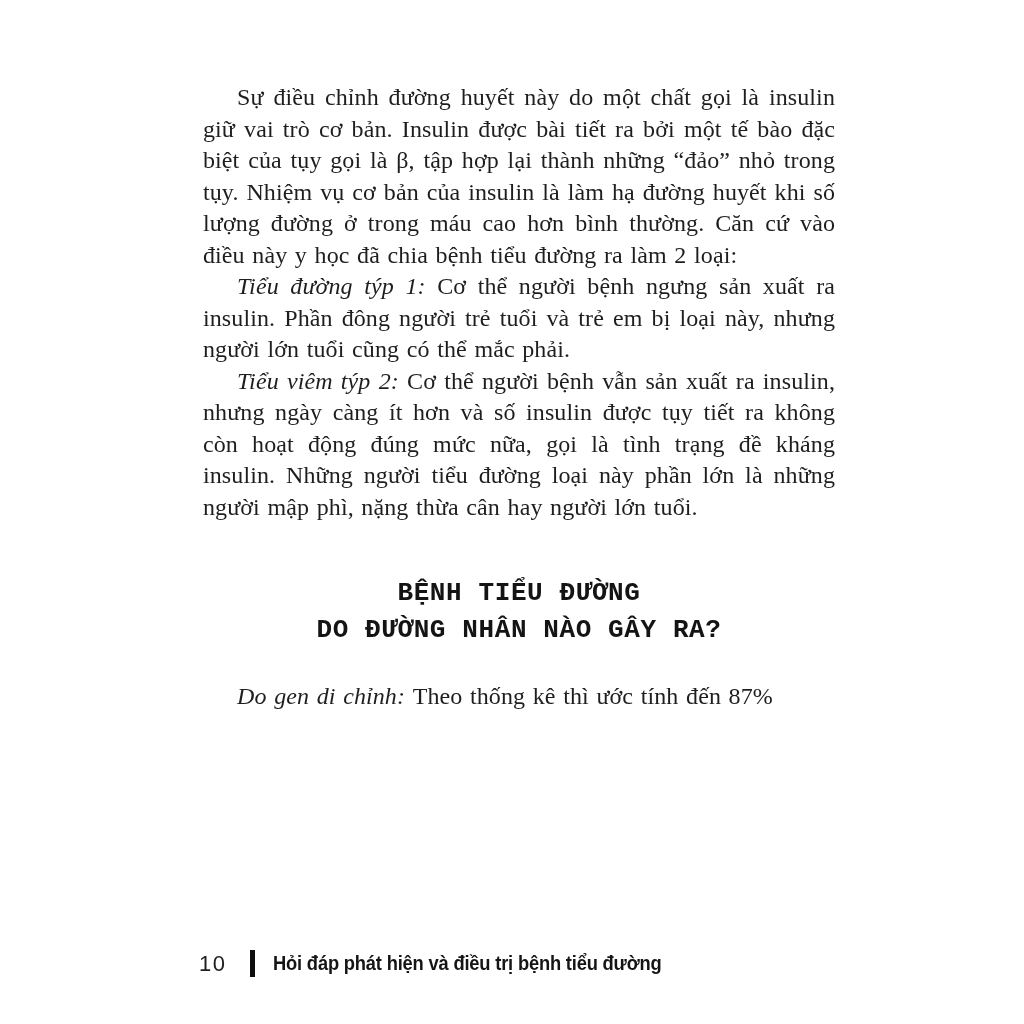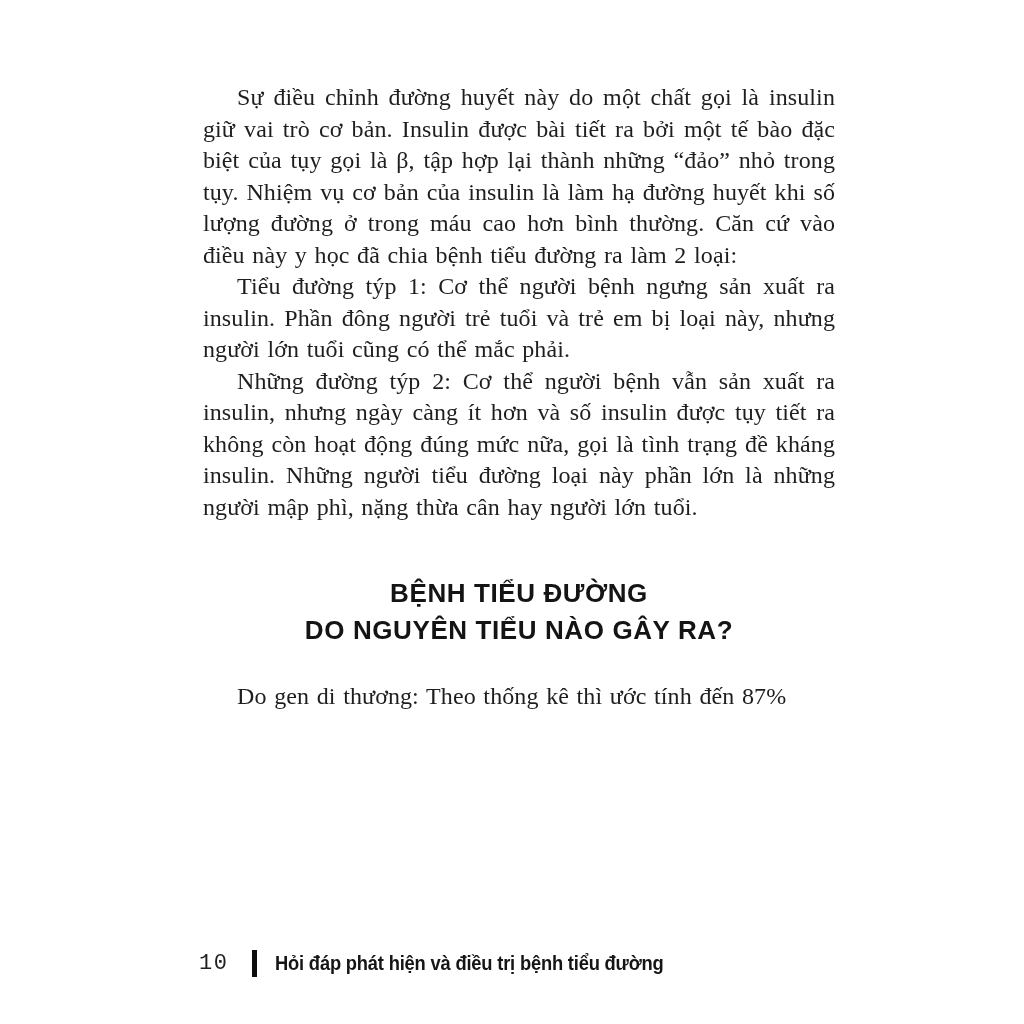--- a/index.html
+++ b/index.html
@@ -27,46 +27,48 @@
     margin: 0;
     font-size: 24px;
     line-height: 31.5px;
     text-align: justify;
     text-indent: 34px;
     word-spacing: 1.5px;
     letter-spacing: 0.1px;
     color: #1e1e1e;
   }
   .lead {
+    font-style: italic;
   }
   .section-heading {
     margin: 52px 0 0 0;
     text-align: center;
     font-family: "Liberation Sans", sans-serif;
     font-weight: bold;
     font-size: 26px;
     line-height: 37px;
     letter-spacing: 0.6px;
     color: #141414;
   }
   .heading-line {
     display: block;
+    font-family: Liberation Mono, monospace;
   }
   .lower-block {
     margin-top: 32px;
   }
   .footer {
     position: absolute;
     left: 199px;
     top: 950px;
     display: flex;
     align-items: center;
   }
   .page-num {
-    font-family: Liberation Mono, monospace;
+    font-family: Liberation Sans, sans-serif;
     font-size: 22px;
     letter-spacing: 1.5px;
     color: #202020;
     font-variant-numeric: oldstyle-nums;
   }
   .footer-bar {
     width: 5px;
     height: 27px;
     background: #0e0e0e;
     margin: 0 18px 0 24px;
@@ -86,30 +88,30 @@
 <body>
 
 <div class="page">
 
   <main class="body-col">
 
     <p class="para"><span class="lead"></span><span>Sự điều chỉnh đường huyết này do một chất gọi là insulin giữ vai trò cơ bản. Insulin được bài tiết ra bởi một tế bào đặc biệt của tụy gọi là β, tập hợp lại thành những “đảo” nhỏ trong tụy. Nhiệm vụ cơ bản của insulin là làm hạ đường huyết khi số lượng đường ở trong máu cao hơn bình thường. Căn cứ vào điều này y học đã chia bệnh tiểu đường ra làm 2 loại:</span></p>
 
     <p class="para"><span class="lead">Tiểu đường týp 1: </span><span>Cơ thể người bệnh ngưng sản xuất ra insulin. Phần đông người trẻ tuổi và trẻ em bị loại này, nhưng người lớn tuổi cũng có thể mắc phải.</span></p>
 
-    <p class="para"><span class="lead">Những đường týp 2: </span><span>Cơ thể người bệnh vẫn sản xuất ra insulin, nhưng ngày càng ít hơn và số insulin được tụy tiết ra không còn hoạt động đúng mức nữa, gọi là tình trạng đề kháng insulin. Những người tiểu đường loại này phần lớn là những người mập phì, nặng thừa cân hay người lớn tuổi.</span></p>
+    <p class="para"><span class="lead">Tiểu viêm týp 2: </span><span>Cơ thể người bệnh vẫn sản xuất ra insulin, nhưng ngày càng ít hơn và số insulin được tụy tiết ra không còn hoạt động đúng mức nữa, gọi là tình trạng đề kháng insulin. Những người tiểu đường loại này phần lớn là những người mập phì, nặng thừa cân hay người lớn tuổi.</span></p>
 
     <h2 class="section-heading">
       <span class="heading-line">BỆNH TIỂU ĐƯỜNG</span>
-      <span class="heading-line">DO NGUYÊN TIỂU NÀO GÂY RA?</span>
+      <span class="heading-line">DO ĐƯỜNG NHÂN NÀO GÂY RA?</span>
     </h2>
 
     <div class="lower-block">
 
-      <p class="para"><span class="lead">Do gen di thương: </span><span>Theo thống kê thì ước tính đến 87%</span></p>
+      <p class="para"><span class="lead">Do gen di chỉnh: </span><span>Theo thống kê thì ước tính đến 87%</span></p>
     </div>
 
   </main>
 
   <footer class="footer">
     <span class="page-num">10</span>
     <span class="footer-bar"></span>
     <span class="running-title">Hỏi đáp phát hiện và điều trị bệnh tiểu đường</span>
   </footer>
 

